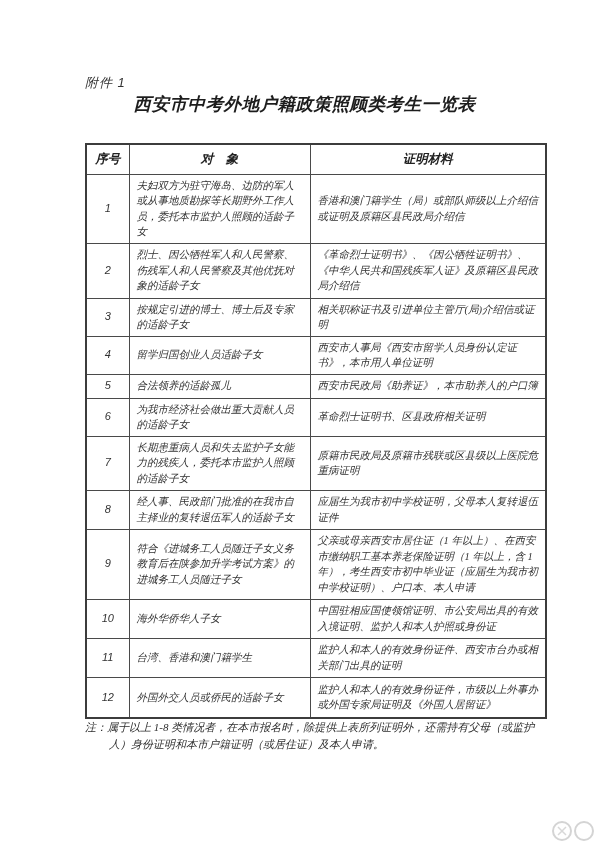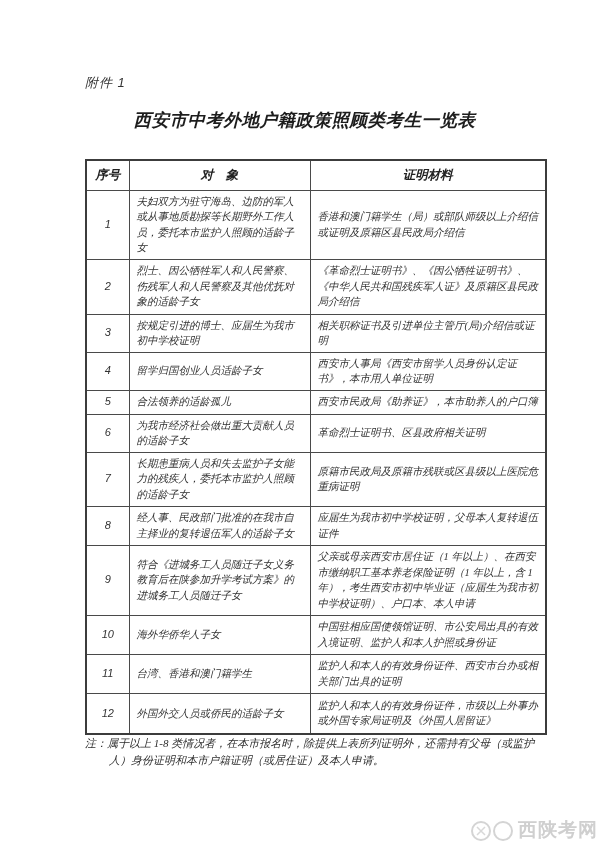--- a/index.html
+++ b/index.html
@@ -18,21 +18,20 @@
     width: 439px;
     font-style: italic;
   }
   .attachment-label {
     font-family: "Liberation Sans", "DejaVu Sans", sans-serif;
     font-size: 13px;
     color: #333333;
     letter-spacing: 1px;
   }
   .doc-title {
-    margin-top: 16px;
     text-align: center;
     font-family: "Liberation Sans", "DejaVu Sans", sans-serif;
     font-weight: bold;
     font-size: 17.5px;
     color: #1d1d1d;
     letter-spacing: 0.5px;
   }
   table.policy-table {
     margin-top: 27px;
     width: 460px;
@@ -130,21 +129,21 @@
         <td>夫妇双方为驻守海岛、边防的军人或从事地质勘探等长期野外工作人员，委托本市监护人照顾的适龄子女</td>
         <td>香港和澳门籍学生（局）或部队师级以上介绍信或证明及原籍区县民政局介绍信</td>
       </tr>
       <tr class="r2">
         <td class="cell-no">2</td>
         <td>烈士、因公牺牲军人和人民警察、伤残军人和人民警察及其他优抚对象的适龄子女</td>
         <td>《革命烈士证明书》、《因公牺牲证明书》、《中华人民共和国残疾军人证》及原籍区县民政局介绍信</td>
       </tr>
       <tr class="r3">
         <td class="cell-no">3</td>
-        <td>按规定引进的博士、应届生为我市初中学校证明</td>
+        <td>按规定引进的博士、博士后及专家的适龄子女</td>
         <td>相关职称证书及引进单位主管厅(局)介绍信或证明</td>
       </tr>
       <tr class="r4">
         <td class="cell-no">4</td>
         <td>留学归国创业人员适龄子女</td>
         <td>西安市人事局《西安市留学人员身份认定证书》，本市用人单位证明</td>
       </tr>
       <tr class="r5">
         <td class="cell-no">5</td>
         <td>合法领养的适龄孤儿</td>
@@ -196,14 +195,13 @@
 </div>
 
 <div class="watermark">
   <span>
     <svg width="48" height="26" viewBox="0 0 48 26">
       <circle cx="12" cy="14" r="9" fill="none" stroke="#d4d4d4" stroke-width="2"></circle>
       <circle cx="34" cy="14" r="9" fill="none" stroke="#d4d4d4" stroke-width="2"></circle>
       <path d="M8 10 L16 18 M16 10 L8 18" stroke="#d8d8d8" stroke-width="1.5" fill="none"></path>
     </svg>
   </span>
-  <span class="wm-text">西陕考网</span>
 </div>
 
 </body></html>

